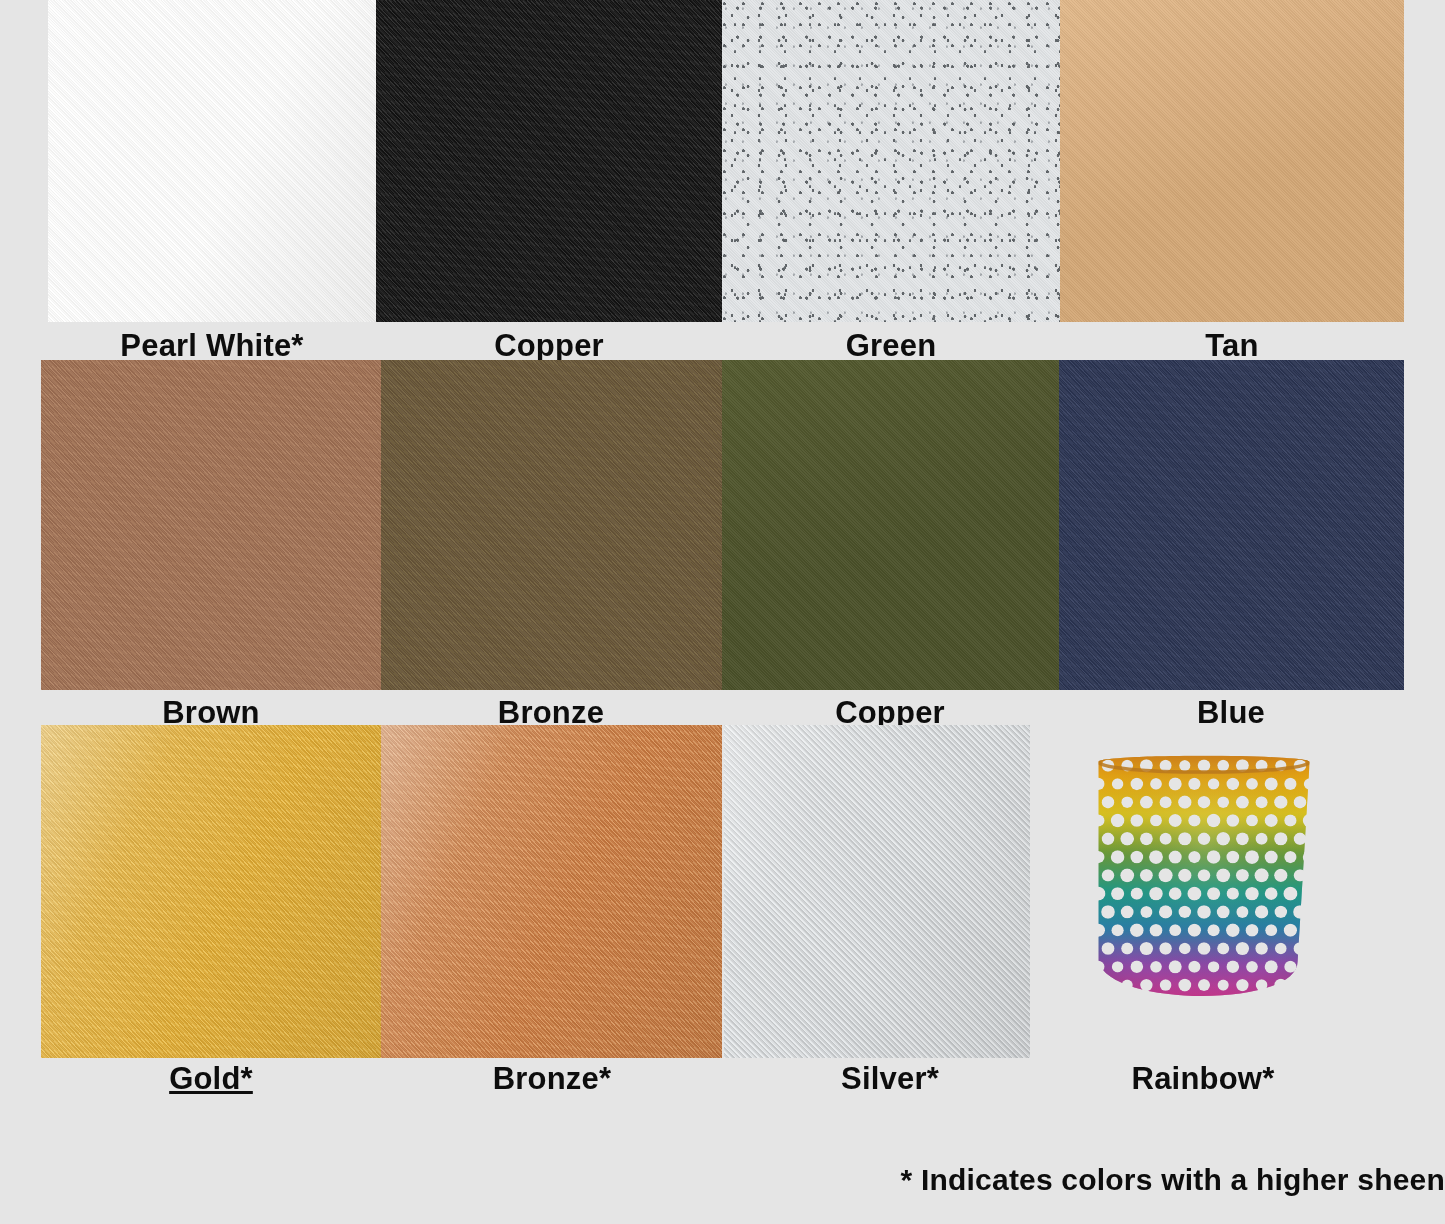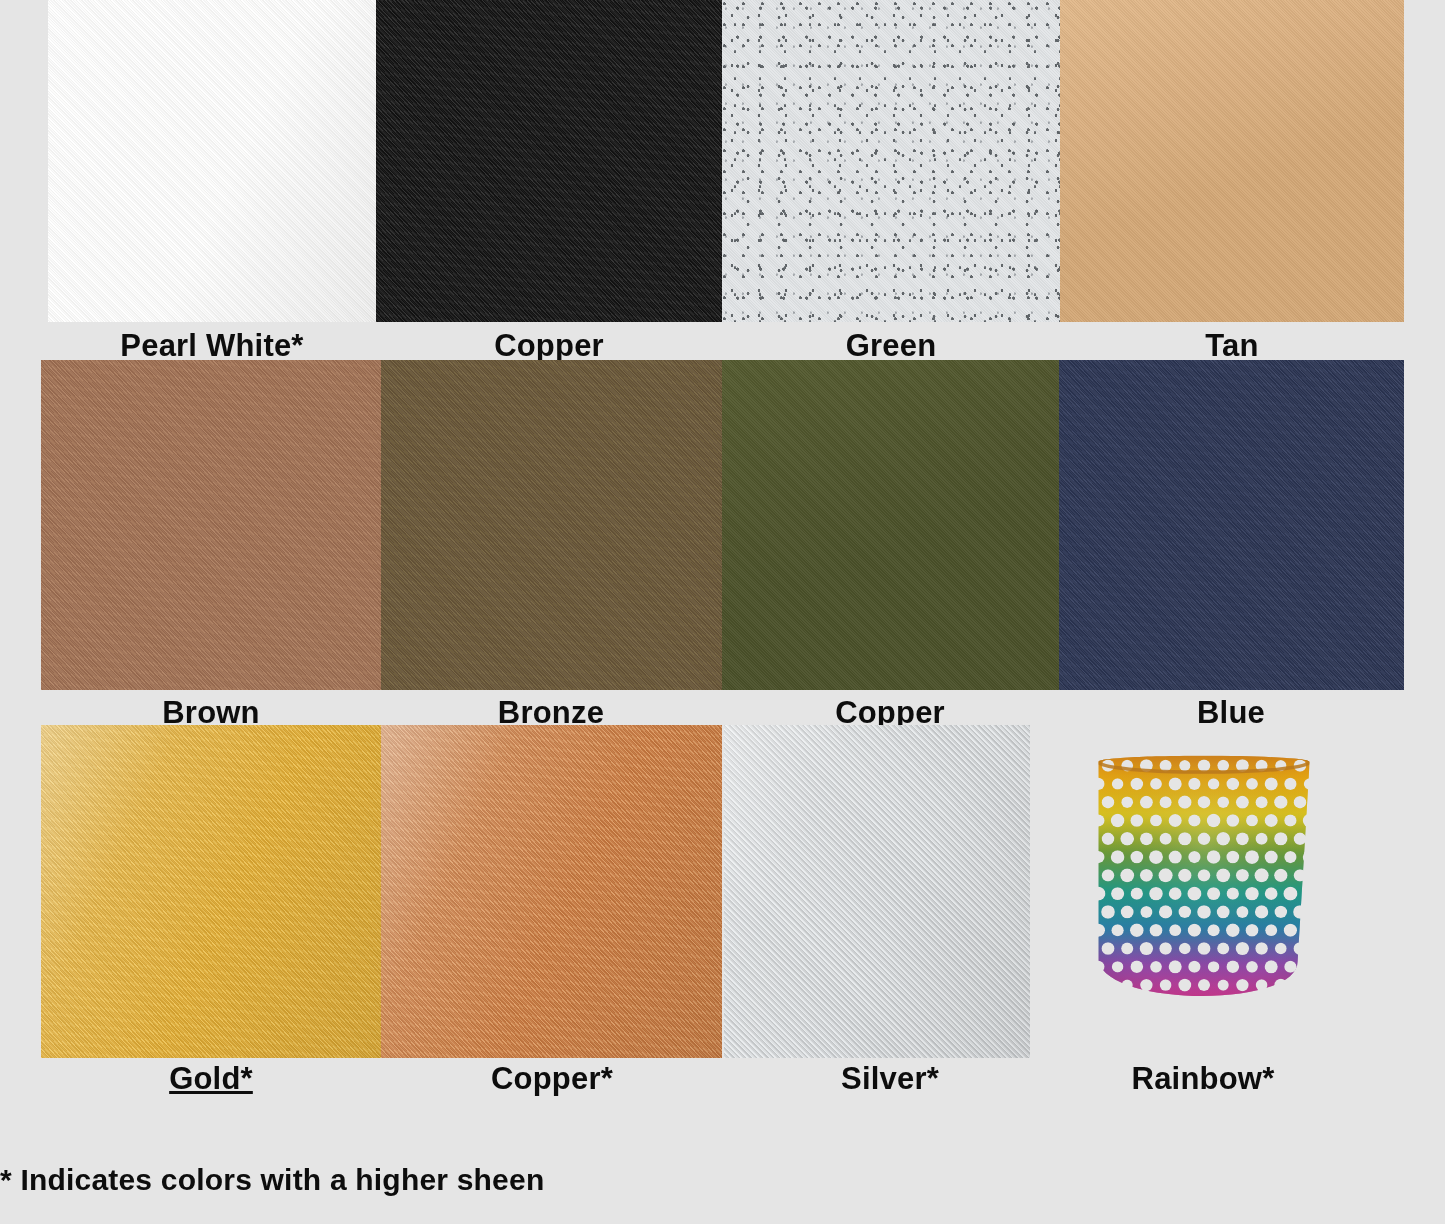--- a/index.html
+++ b/index.html
@@ -37,21 +37,21 @@
     font-size:31px;
     font-weight:700;
     letter-spacing:0.2px;
     white-space:nowrap;
     line-height:1;
   }
 
   .footnote{
     position:absolute;
     left:0;width:1445px;
-    text-align:left;
+    text-align:right;
     color:#0d0d0d;
     font-size:30px;
     font-weight:600;
     letter-spacing:0.2px;
   }
 
   
   .bowl-wrap{position:absolute;}
   .bowl-svg{display:block;width:100%;height:100%;}
 </style>
@@ -316,19 +316,19 @@
       <g mask="url(#holes)" opacity="0.55">
         <rect x="0" y="0" width="420" height="500" fill="url(#rainbowGrad)" transform="translate(6,7)"></rect>
       </g>
       <ellipse cx="210" cy="34" rx="176" ry="17" fill="none" stroke="#b8781d" stroke-width="6" opacity="0.85"></ellipse>
     </g>
   </svg>
                </div>
       </div>
       <div class="labelrow" style="top:1063px;">
         <div class="label" style="left:11px;width:400px;text-decoration:underline;">Gold*</div>
-        <div class="label" style="left:352px;width:400px;">Copper*</div>
+        <div class="label" style="left:352px;width:400px;">Bronze*</div>
         <div class="label" style="left:690px;width:400px;">Silver*</div>
         <div class="label" style="left:1003px;width:400px;">Rainbow*</div>
       </div>
     </div>
   <div class="footnote" id="footnote" style="top: 1163px;">* Indicates colors with a higher sheen</div>
 </div>
 
 </body></html>

